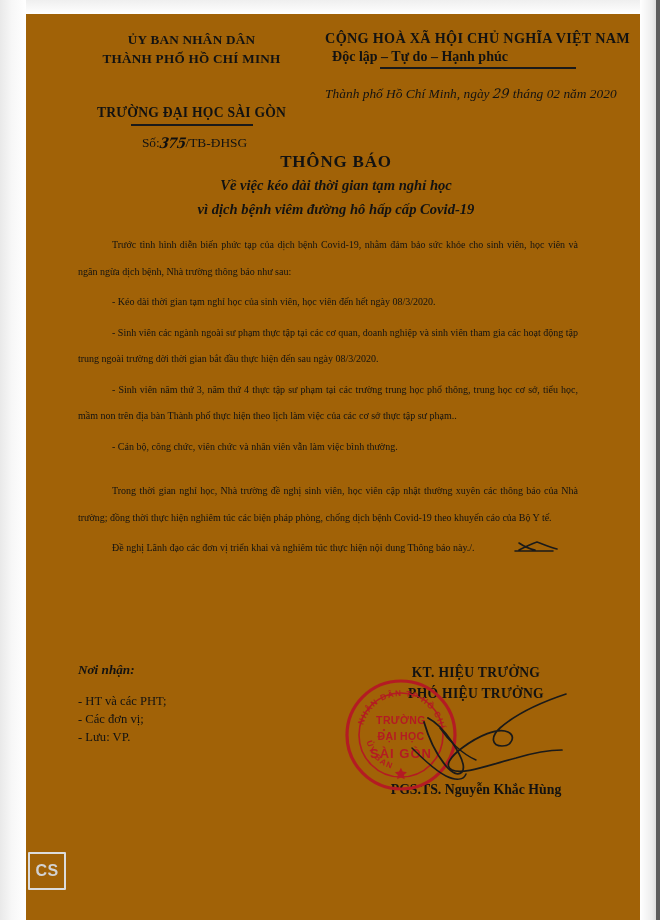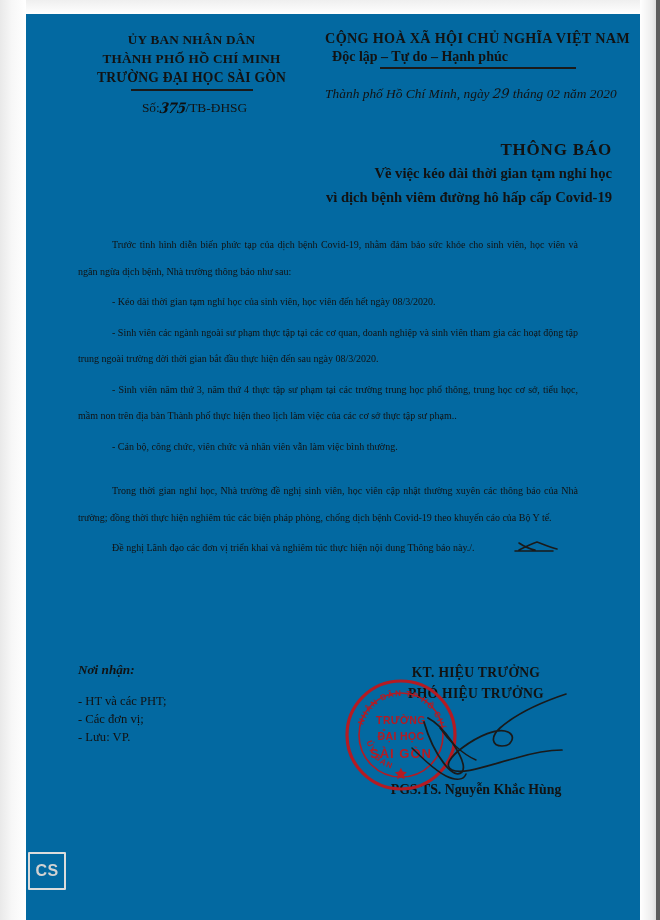--- a/index.html
+++ b/index.html
@@ -8,21 +8,21 @@
     background: #ffffff;
   }
   body {
     font-family: "Liberation Serif", serif;
   }
   .page {
     position: relative;
     width: 660px;
     height: 920px;
     overflow: hidden;
-    background: #0369a1;
+    background: #a16207;
     color: #121212;
   }
   
   .scan-shade-left {
     position: absolute;
     left: 0; top: 0;
     width: 26px; height: 920px;
     background: linear-gradient(to right, #e9e9e9 0%, #f7f7f7 45%, #ffffff 100%);
     pointer-events: none;
   }
@@ -64,20 +64,21 @@
   }
   .org-line {
     font-size: 13.2px;
     font-weight: bold;
     letter-spacing: 0.25px;
     line-height: 19px;
     white-space: nowrap;
   }
   .org-line.third {
     font-size: 13.6px;
+    margin-top: 35px;
   }
   .org-rule {
     width: 122px;
     height: 1.6px;
     background: #1a1a1a;
     margin: 2px auto 0 auto;
   }
   .so-line {
     margin-top: 9px;
     font-size: 13.4px;
@@ -131,35 +132,36 @@
     font-style: italic;
     font-size: 13px;
     letter-spacing: 0px;
     display: inline-block;
     transform: skewX(-6deg);
   }
 
   
   .title-block {
     position: absolute;
-    top: 140px;
+    top: 152px;
     left: 60px;
     right: 48px;
-    text-align: right;
+    text-align: center;
   }
   .doc-title {
     font-size: 17px;
     font-weight: bold;
     letter-spacing: 0.8px;
   }
   .doc-sub {
     font-size: 14.6px;
     font-weight: bold;
     line-height: 21px;
     margin-top: 3px;
+    font-style: italic;
   }
 
   
   .body-block {
     position: absolute;
     top: 232px;
     left: 78px;
     width: 500px;
   }
   .para {

